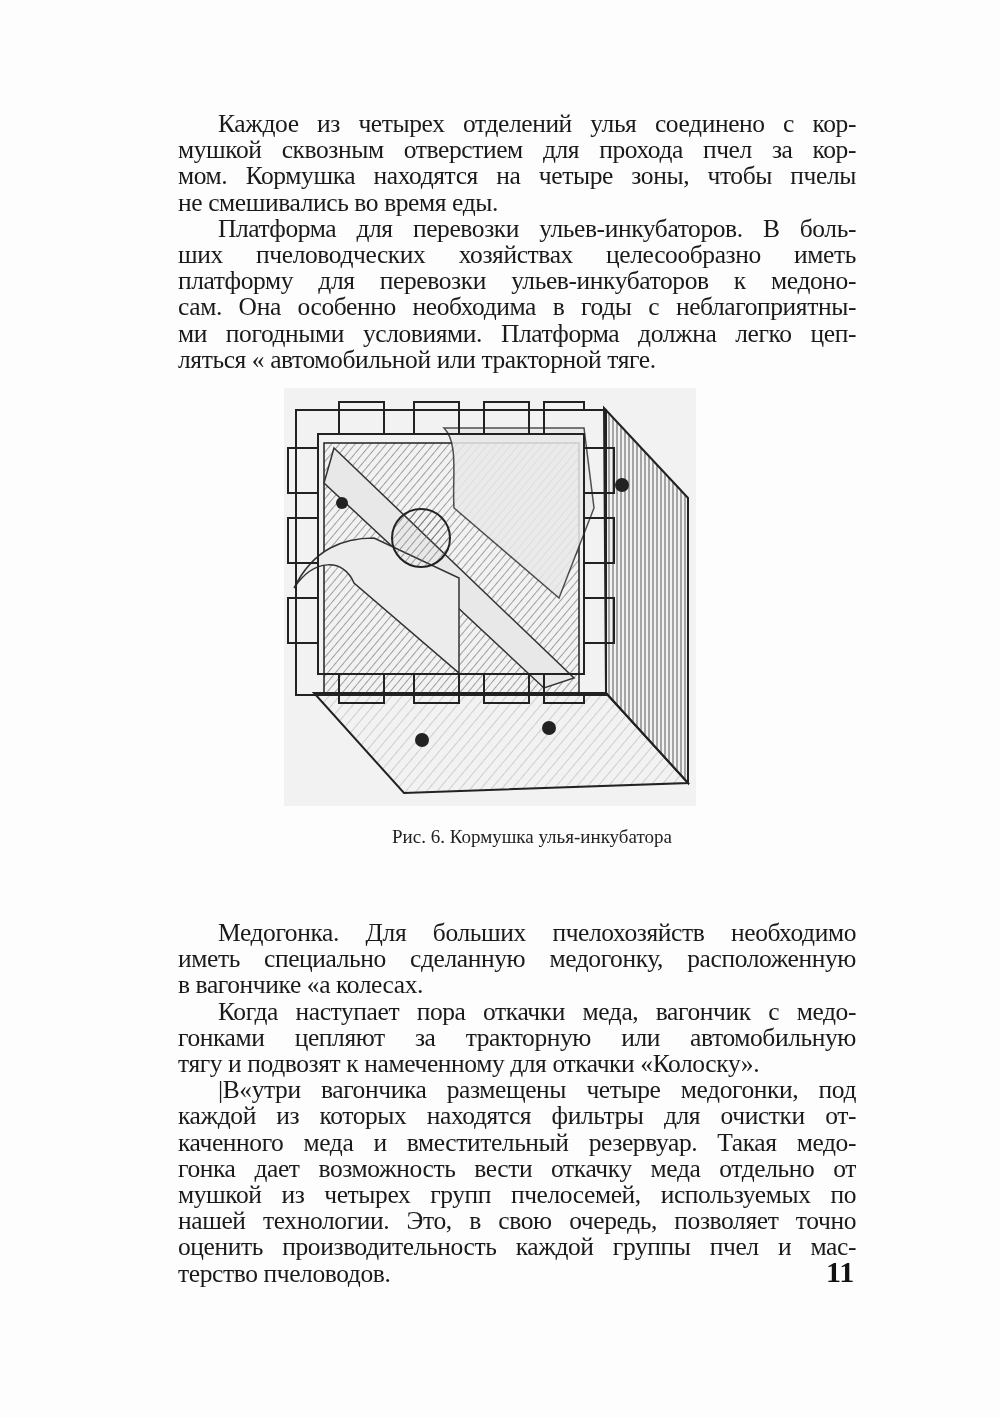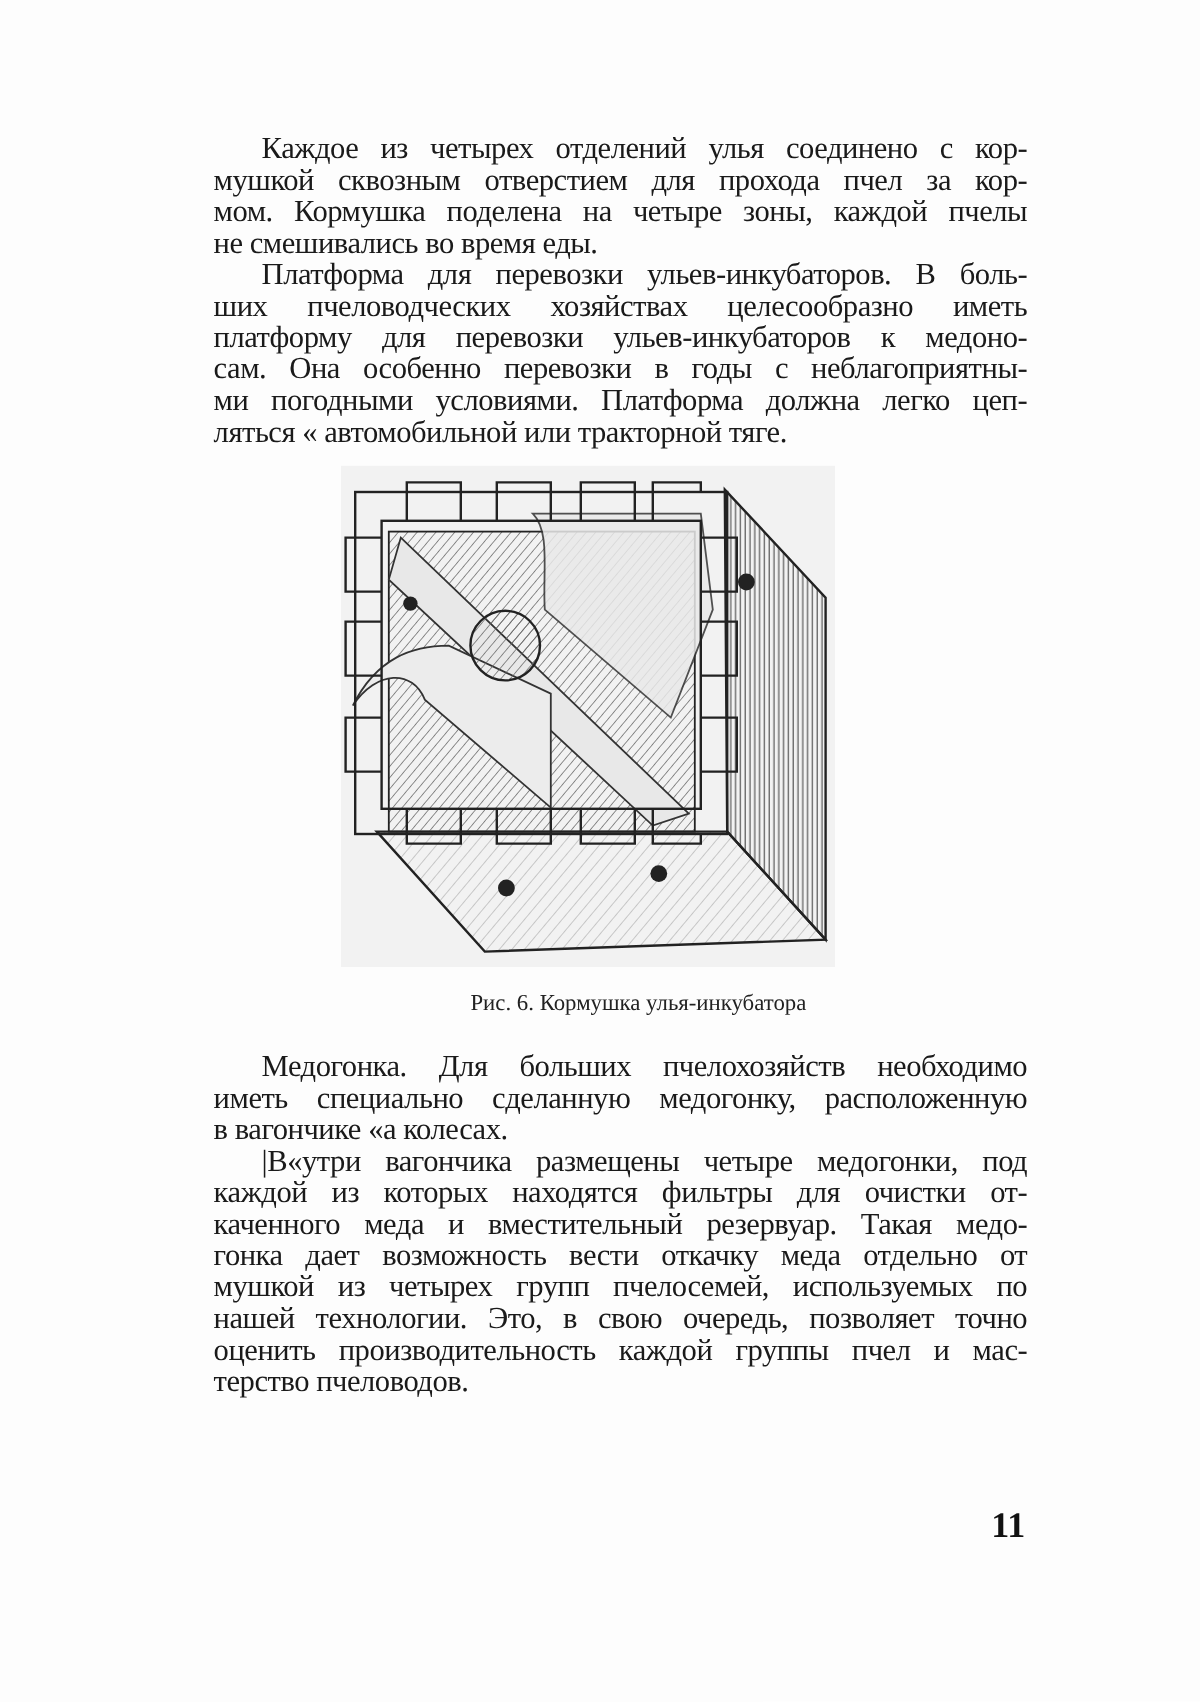--- a/index.html
+++ b/index.html
@@ -8,49 +8,49 @@
     .text-block {
       position: absolute; left: 178px; width: 678px;
       font-family: "Liberation Serif", "DejaVu Serif", serif;
       font-size: 25.5px; line-height: 26.2px; color: #1a1a1a;
       letter-spacing: -0.4px;
     }
     .line { display: block; text-align: justify; text-align-last: justify; white-space: nowrap; }
     .line.last { text-align-last: left; }
     .line.indent { padding-left: 40px; }
     #block-top { top: 111px; }
-    #block-bottom { top: 876px; }
+    #block-bottom { top: 920px; }
     .figure { position: absolute; left: 284px; top: 388px; width: 412px; height: 418px; }
     .caption {
       position: absolute; left: 178px; width: 678px; top: 826px; text-align: center;
       font-family: Liberation Serif, serif; font-size: 19px; color: #222;
       padding-left: 30px; box-sizing: border-box;
     }
     .page-number {
       position: absolute; left: 826px; top: 1255px;
       font-family: "Liberation Serif", "DejaVu Serif", serif; font-size: 30px; font-weight: bold; color: #111;
     }
   </style>
 </head>
 <body>
 
 <div class="page">
 
   <div class="text-block" id="block-top">
     <div>
       <span class="line indent">Каждое из четырех отделений улья соединено с кор-</span>
       <span class="line">мушкой сквозным отверстием для прохода пчел за кор-</span>
-      <span class="line">мом. Кормушка поделена на четыре зоны, каждой пчелы</span>
+      <span class="line">мом. Кормушка находятся на четыре зоны, чтобы пчелы</span>
       <span class="line last">не смешивались во время еды.</span>
     </div>
     <div>
       <span class="line indent">Платформа для перевозки ульев-инкубаторов. В боль-</span>
       <span class="line">ших пчеловодческих хозяйствах целесообразно иметь</span>
       <span class="line">платформу для перевозки ульев-инкубаторов к медоно-</span>
-      <span class="line">сам. Она особенно перевозки в годы с неблагоприятны-</span>
+      <span class="line">сам. Она особенно необходима в годы с неблагоприятны-</span>
       <span class="line">ми погодными условиями. Платформа должна легко цеп-</span>
       <span class="line last">ляться « автомобильной или тракторной тяге.</span>
     </div>
   </div>
 
   <div class="figure">
     <svg width="412" height="418" viewBox="0 0 412 418" xmlns="http://www.w3.org/2000/svg">
       <defs>
         <pattern id="hatchV" width="4" height="4" patternUnits="userSpaceOnUse">
           <line x1="1" y1="0" x2="1" y2="4" stroke="#555" stroke-width="1"></line>
@@ -98,20 +98,25 @@
 
   <div class="caption">Рис. 6. Кормушка улья-инкубатора</div>
 
   <div class="text-block" id="block-bottom">
     <div>
       <span class="line indent">Медогонка. Для больших пчелохозяйств необходимо</span>
       <span class="line">иметь специально сделанную медогонку, расположенную</span>
       <span class="line last">в вагончике «а колесах.</span>
     </div>
     <div>
+      <span class="line indent">Когда наступает пора откачки меда, вагончик с медо-</span>
+      <span class="line">гонками цепляют за тракторную или автомобильную</span>
+      <span class="line last">тягу и подвозят к намеченному для откачки «Колоску».</span>
+    </div>
+    <div>
       <span class="line indent">|В«утри вагончика размещены четыре медогонки, под</span>
       <span class="line">каждой из которых находятся фильтры для очистки от-</span>
       <span class="line">каченного меда и вместительный резервуар. Такая медо-</span>
       <span class="line">гонка дает возможность вести откачку меда отдельно от</span>
       <span class="line">мушкой из четырех групп пчелосемей, используемых по</span>
       <span class="line">нашей технологии. Это, в свою очередь, позволяет точно</span>
       <span class="line">оценить производительность каждой группы пчел и мас-</span>
       <span class="line last">терство пчеловодов.</span>
     </div>
   </div>

